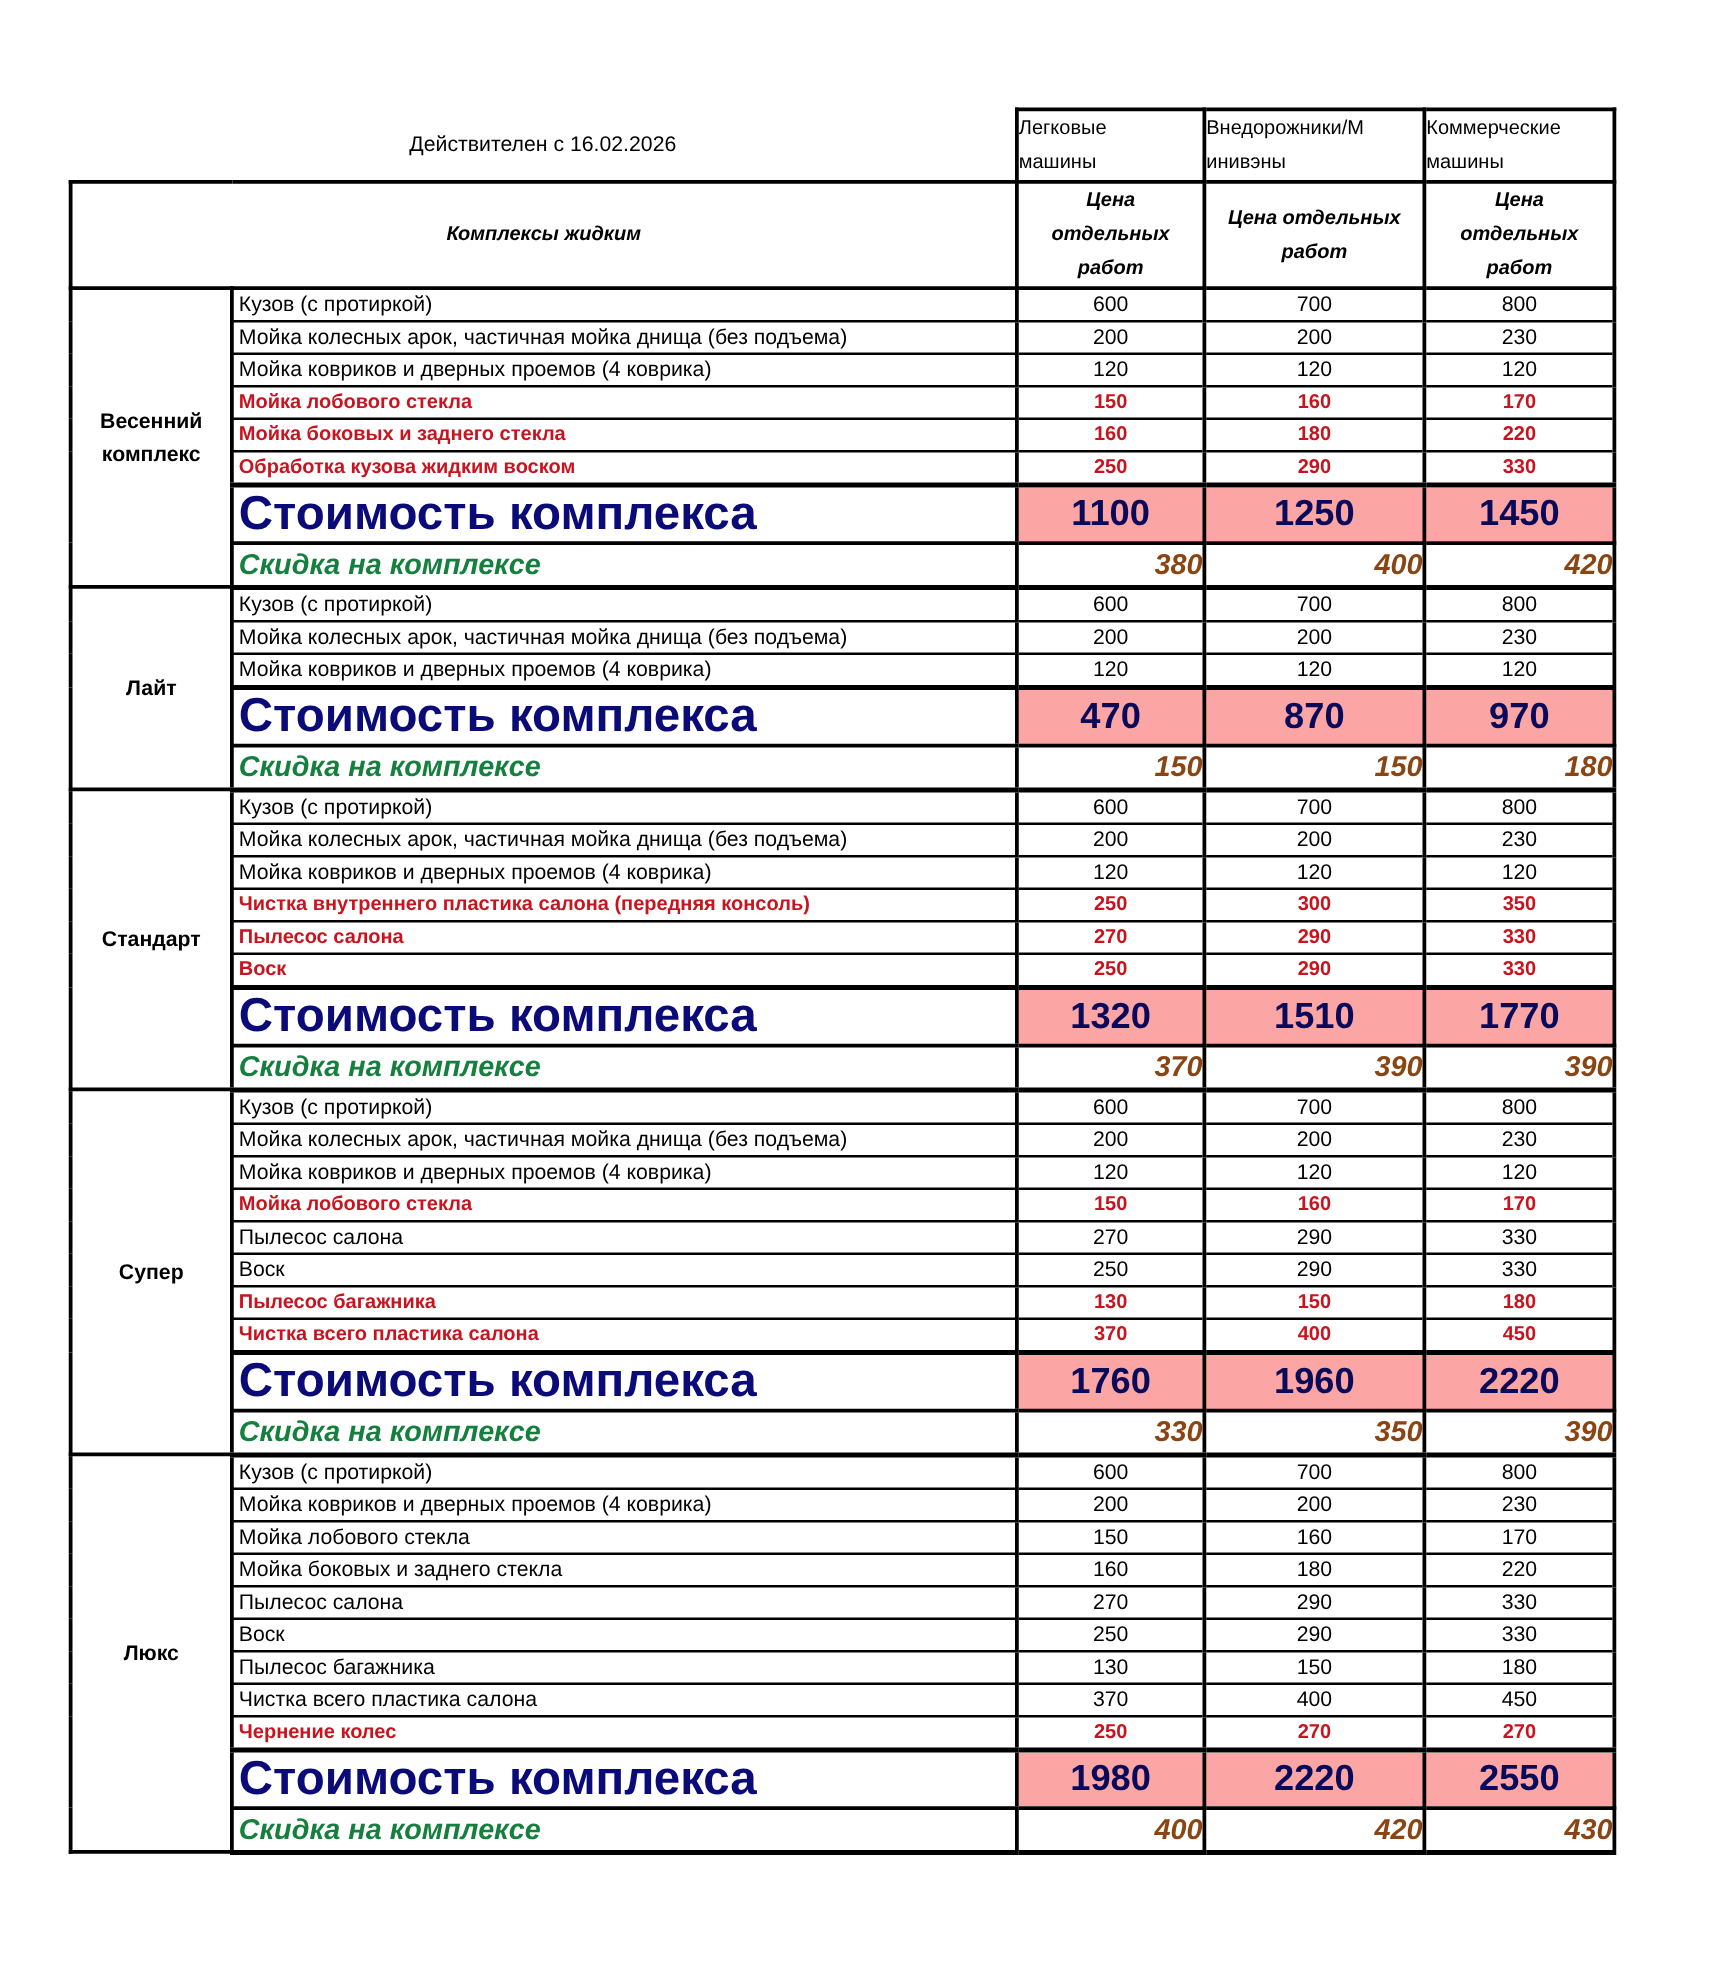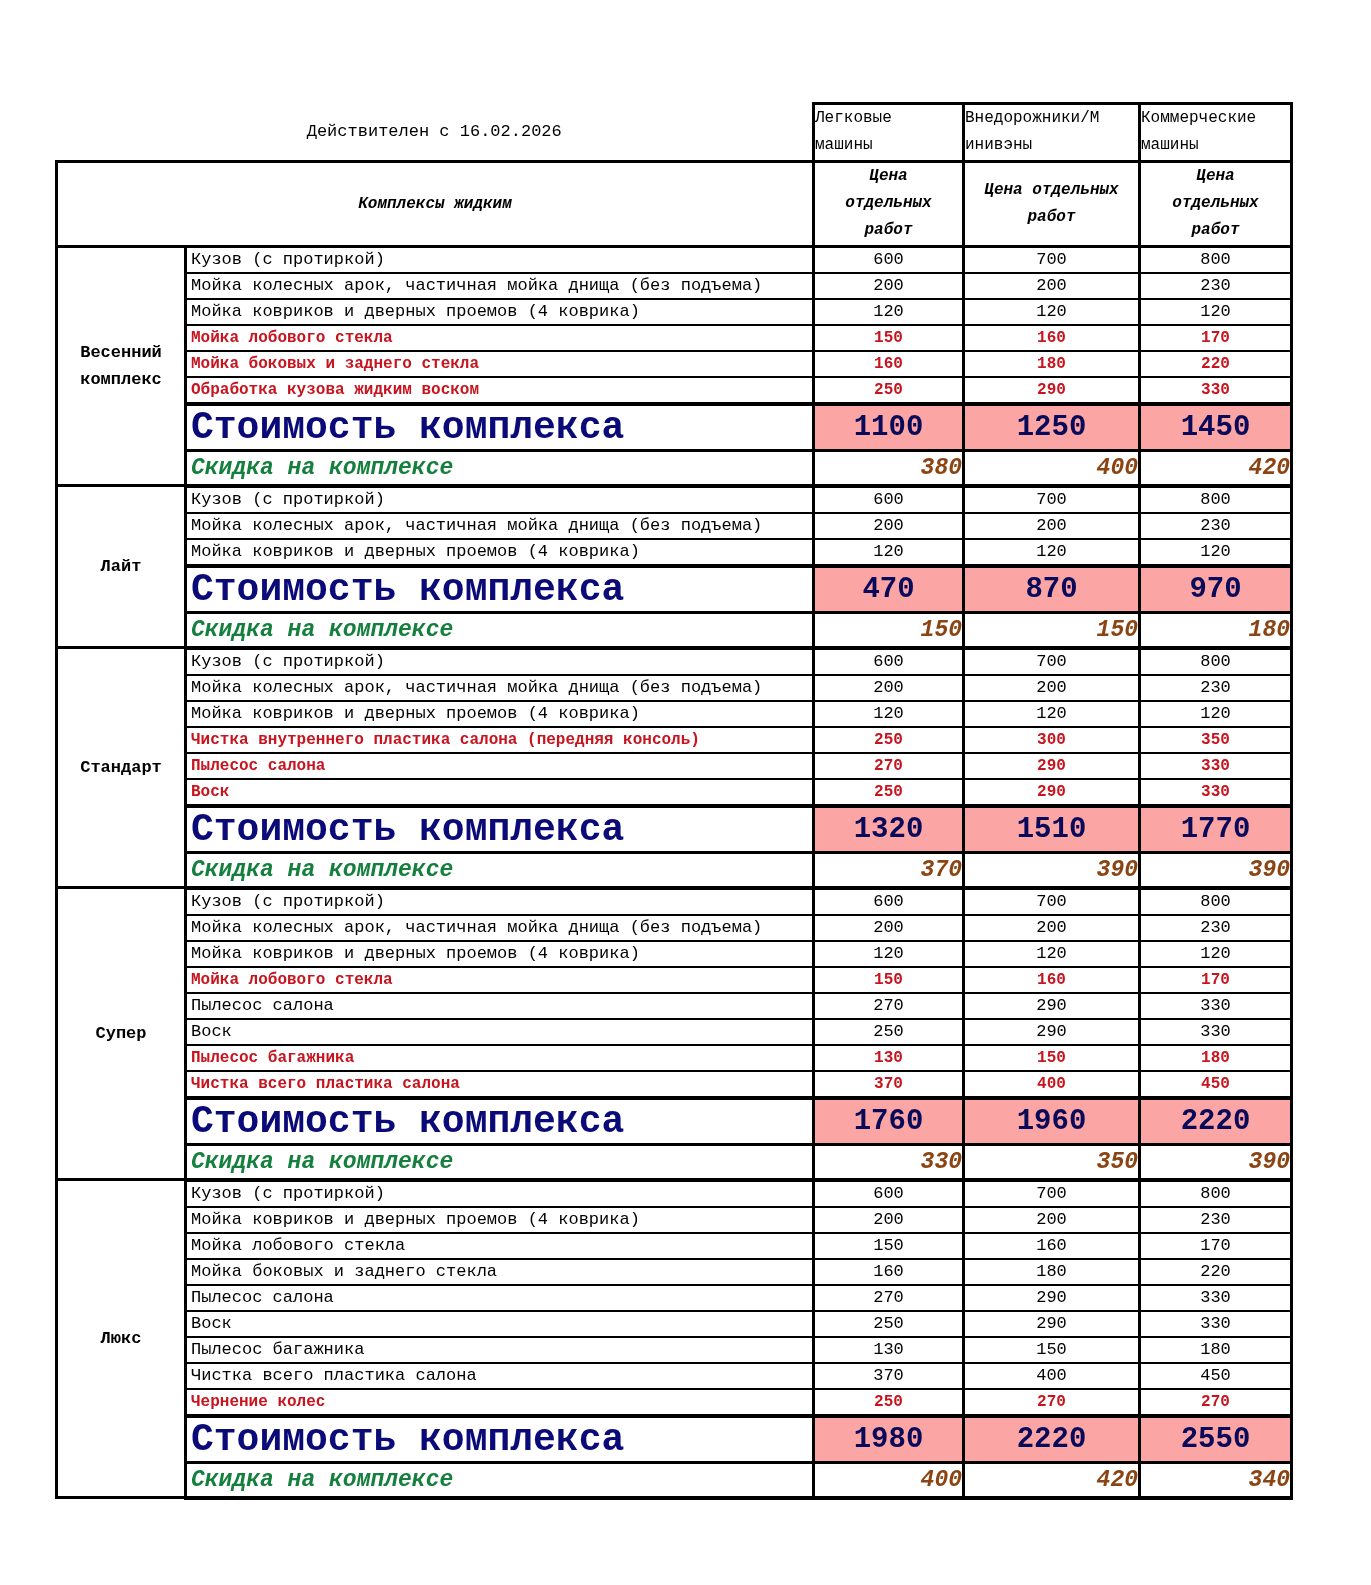--- a/index.html
+++ b/index.html
@@ -1,17 +1,17 @@
 <!DOCTYPE html>
 <html><head>
 <meta charset="utf-8">
 <style>
   html, body { margin: 0; padding: 0; background: #ffffff; }
   body { width: 1371px; height: 1585px; position: relative; font-family: "Liberation Sans", sans-serif; color: #000; }
-  .sheet { position: absolute; left: 55px; top: 102px; font-family: Liberation Mono, monospace; }
+  .sheet { position: absolute; left: 55px; top: 86px; }
   table { border-collapse: collapse; table-layout: fixed; }
   td { padding: 0; border: 2px solid #000; overflow: hidden; white-space: nowrap; }
   .col-cat { width: 129px; }
   .col-name { width: 628px; }
   .col-p { width: 150px; }
   .col-p2 { width: 176px; }
   .col-p3 { width: 152px; }
   .nob { border: none; }
   .date { text-align: center; font-size: 17px; height: 56px; }
   .veh { text-align: left; font-size: 16px; line-height: 27px; border: 3px solid #000; border-bottom: 3px solid #000; }
@@ -303,17 +303,17 @@
         <tr class="total">
           <td class="name">Стоимость комплекса</td>
           <td class="val">1980</td>
           <td class="val">2220</td>
           <td class="val">2550</td>
         </tr>
         <tr class="disc group-end">
           <td class="name">Скидка на комплексе</td>
           <td class="val">400</td>
           <td class="val">420</td>
-          <td class="val">340</td>
+          <td class="val">430</td>
         </tr>
       </tbody>
   </table>
 </div>
 
 </body></html>

